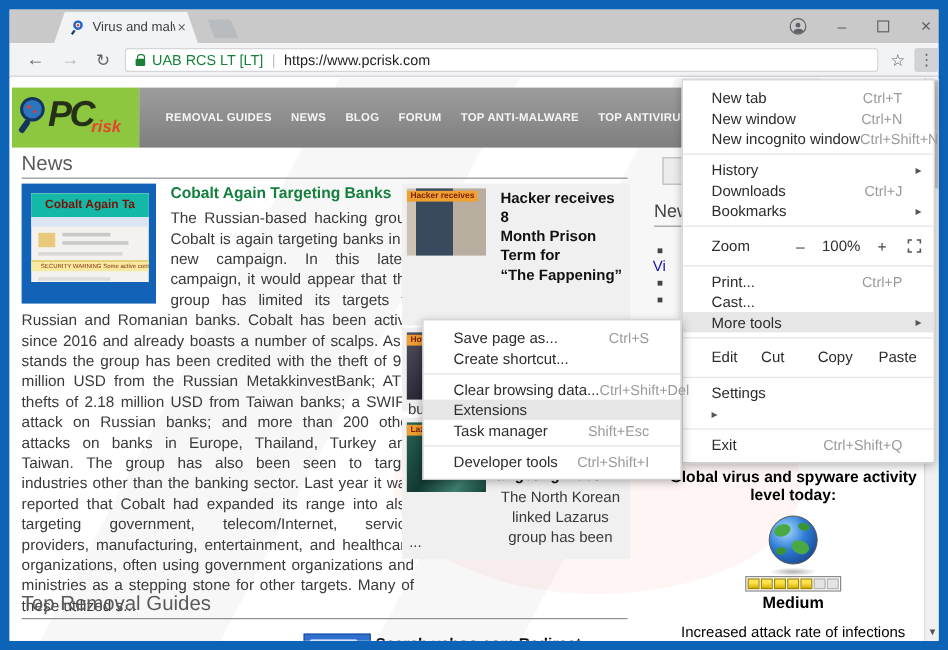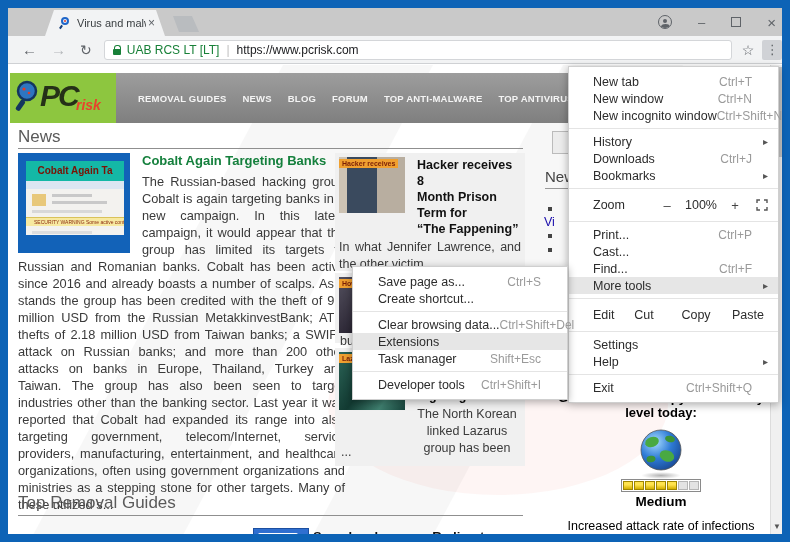--- a/index.html
+++ b/index.html
@@ -201,21 +201,20 @@
 
       <div class="card" style="left:327px; top:88px; width:190px; height:118px; padding:4px;">
         <div class="card-thumb" style="left:4px; top:4px; background:linear-gradient(90deg,#cdc3b4 0 12%, #3a4a5e 12% 58%, #b8aea0 58%);">
           <span class="thumb-banner">Hacker receives</span>
         </div>
         <div style="margin-left:78px;">
           <div class="c-title">Hacker receives 8
 Month Prison Term for
 “The Fappening”</div>
         </div>
-        <div class="c-body" style="margin-top:2px;">In what Jennifer Lawrence, and the other victim...</div>
       </div>
 
       <div class="card" style="left:327px; top:208px; width:190px; height:70px; padding:4px;">
         <div class="card-thumb" style="left:4px; top:4px; background:linear-gradient(135deg,#53505e 0%, #2b2634 55%, #6e6878 100%);">
           <span class="thumb-banner">How</span>
         </div>
         <div class="c-body abs" style="left:5px; top:60px;">bus</div>
       </div>
 
       <div class="card" style="left:327px; top:283px; width:190px; height:118px;">
@@ -318,41 +317,36 @@
         </span>
       </div>
       <div class="m-sep"></div>
       <div class="m-row">
           <span class="m-label">Print...</span>
           <span class="m-shortcut">Ctrl+P</span>
         </div>
       <div class="m-row">
           <span class="m-label">Cast...</span>
         </div>
-      <div class="m-row">
-          <span class="m-label">Find...</span>
-          <span class="m-shortcut">Ctrl+F</span>
-        </div>
       <div class="m-row hl">
           <span class="m-label">More tools</span>
           <span class="m-arrow">▸</span>
         </div>
       <div class="m-sep"></div>
       <div class="m-row tall">
         <span class="m-label">Edit</span>
         <span class="edit-cell">Cut</span>
         <span class="edit-cell">Copy</span>
         <span class="edit-cell">Paste</span>
       </div>
       <div class="m-sep"></div>
       <div class="m-row">
           <span class="m-label">Settings</span>
         </div>
       <div class="m-row">
-          <span class="m-label">Help</span>
           <span class="m-arrow">▸</span>
         </div>
       <div class="m-sep"></div>
       <div class="m-row">
           <span class="m-label">Exit</span>
           <span class="m-shortcut">Ctrl+Shift+Q</span>
         </div>
     </div>
 
     <div class="menu-panel sub-menu">

